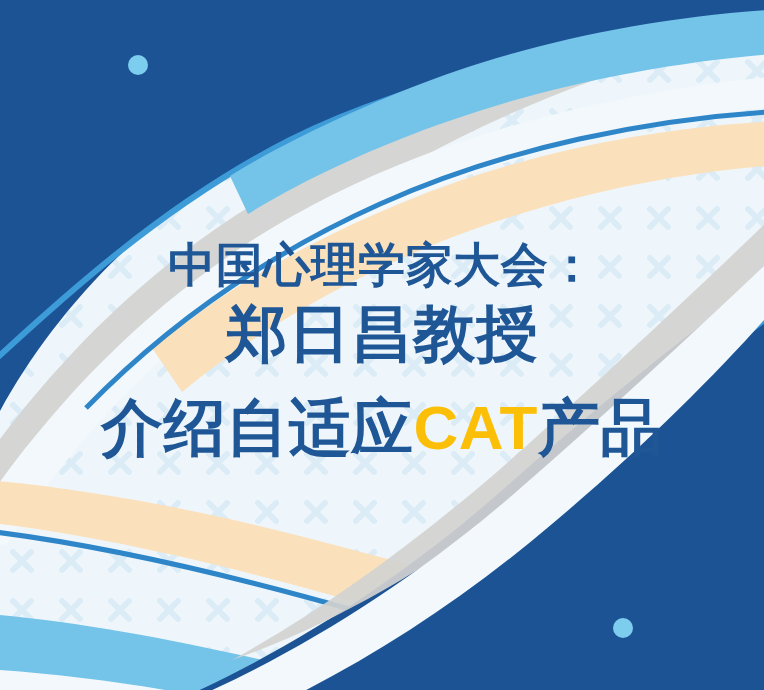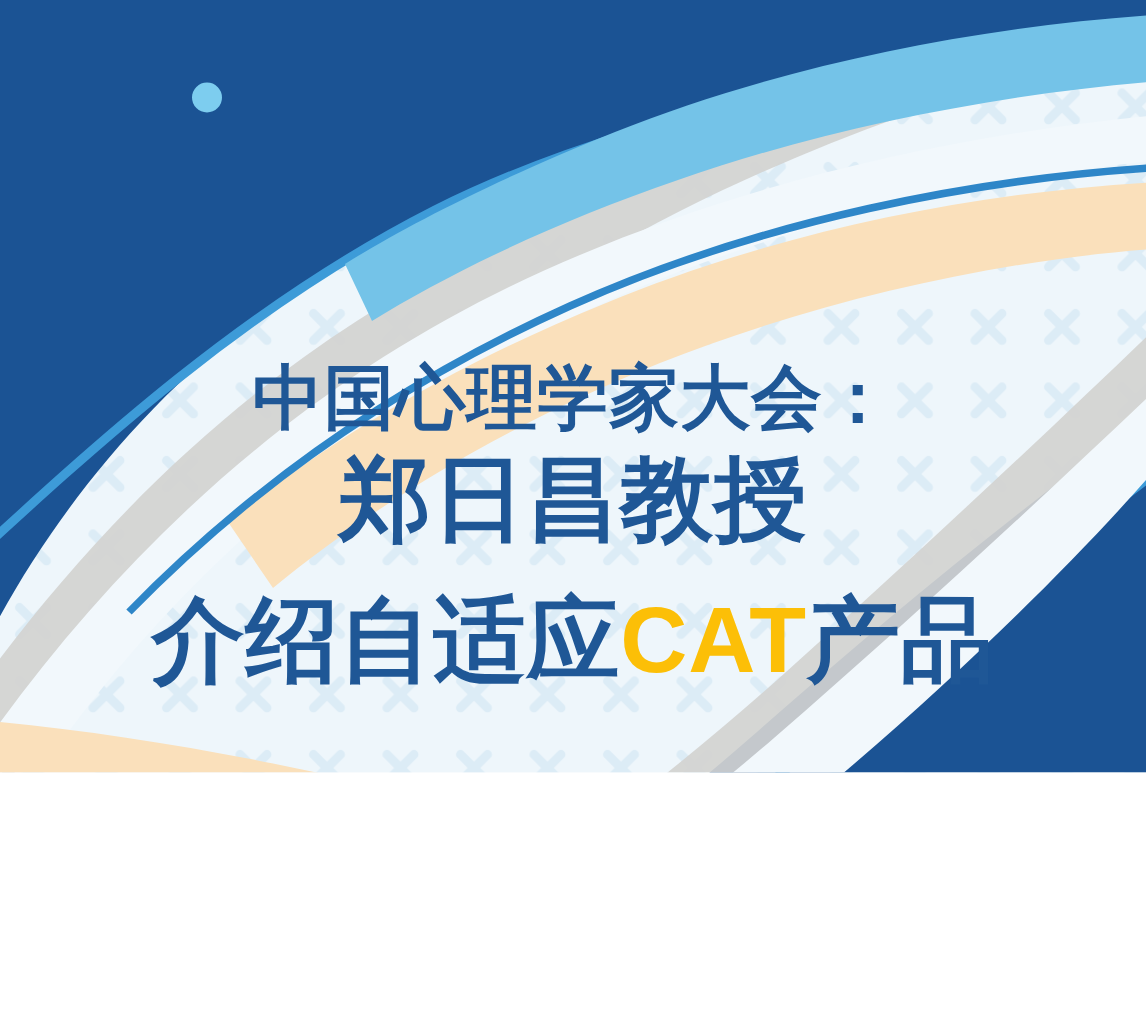--- a/index.html
+++ b/index.html
@@ -4,21 +4,21 @@
 <title>Poster</title>
 <style>
   html, body {
     margin: 0;
     padding: 0;
     background: #ffffff;
   }
   #poster {
     position: relative;
     width: 764px;
-    height: 515px;
+    height: 690px;
     overflow: hidden;
     background: #eef6fb;
     font-family: "Liberation Sans", "DejaVu Sans", sans-serif;
   }
   #bg-svg {
     position: absolute;
     left: 0;
     top: 0;
     width: 764px;
     height: 690px;

